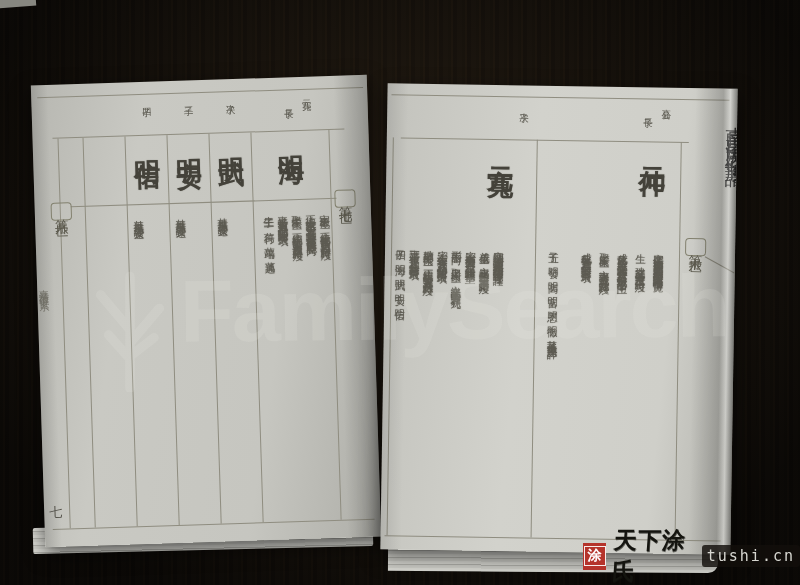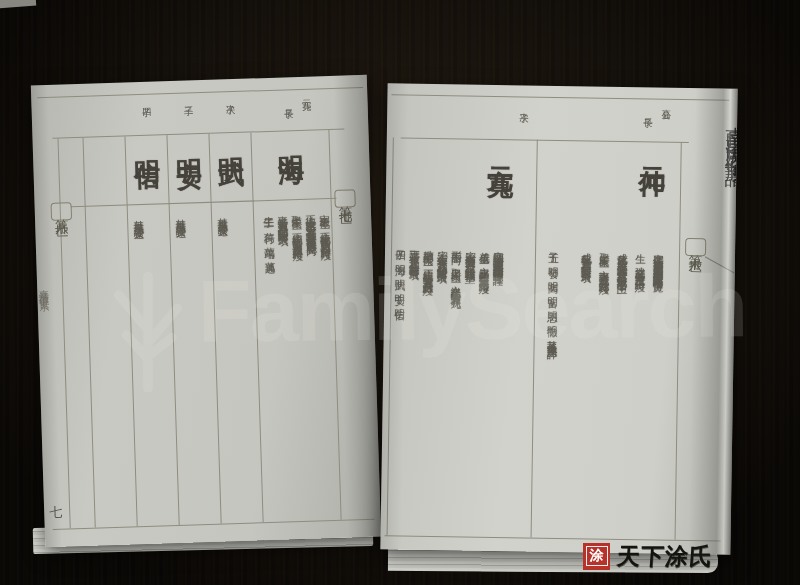--- a/index.html
+++ b/index.html
@@ -48,21 +48,21 @@
   .bcol{position:absolute;font-size:10.5px;letter-spacing:1.4px;color:#5d5b52;line-height:13px;width:13px;text-shadow:0 0 1px rgba(95,93,84,0.55);}
   .genbox{position:absolute;border:1.5px solid #82806e;border-radius:4px;padding:5px 2px;
     font-size:13.5px;letter-spacing:2px;color:#5c5a4e;background:rgba(255,255,255,0.05);line-height:15px;}
   .spine-title{position:absolute;font-size:20px;letter-spacing:5px;color:#74726
 
 5;opacity:.85;line-height:24px;}
   .folio{position:absolute;font-size:13px;color:#55534b;}
   .edgenote{position:absolute;font-size:10px;letter-spacing:2px;color:#6b695e;opacity:.8;line-height:12px;}
   .crease{position:absolute;width:34px;height:1px;background:#8a887c;transform:rotate(28deg);}
   
-  #watermark{position:absolute;left:108px;top:258px;width:680px;height:150px;pointer-events:none;z-index:5;display:flex;align-items:flex-start;}
+  #watermark{position:absolute;left:90px;top:258px;width:680px;height:150px;pointer-events:none;z-index:5;display:flex;align-items:flex-start;}
   #wm-text{font-family:"Liberation Sans","DejaVu Sans",sans-serif;font-weight:bold;font-size:88px;
     color:rgba(242,242,236,0.14);letter-spacing:-2px;transform:rotate(-0.6deg);white-space:nowrap;}
   #wm-tree{opacity:0.13;margin:4px 10px 0 0;}
   
   #logo{position:absolute;left:583px;top:540px;height:32px;display:flex;align-items:center;gap:7px;z-index:6;}
   .seal{width:27px;height:27px;background:#b5332b;display:flex;align-items:center;justify-content:center;}
   .seal span{border:1px solid rgba(255,255,255,0.9);padding:1px 3px;color:#fff;font-size:14px;font-weight:bold;line-height:16px;}
   .sitename{font-weight:900;font-size:23px;color:#14140f;transform:skewX(-4deg);letter-spacing:1px;text-shadow:0.5px 0.5px 0 rgba(20,20,15,0.6);}
   .sitedomain{font-family:"DejaVu Sans Mono","Liberation Mono",monospace;font-size:15px;color:#d6d6d0;
     letter-spacing:2px;background:rgba(18,15,11,0.82);padding:2px 5px;border-radius:3px;}
@@ -172,15 +172,16 @@
       <path d="M30 94 L30 10 M30 50 L8 24 M30 60 L52 34 M30 72 L14 54 M30 70 L48 56" stroke="#f2f2ec" stroke-width="7" fill="none" stroke-linecap="round"></path>
     </svg>
     <div id="wm-text">FamilySearch</div>
   </div>
 
   <div id="logo">
     <div class="seal">
       <span>涂</span>
     </div>
     <div class="sitename">天下涂氏</div>
+    <div class="sitedomain">tushi.cn</div>
   </div>
 
 </div>
 
 </body></html>

